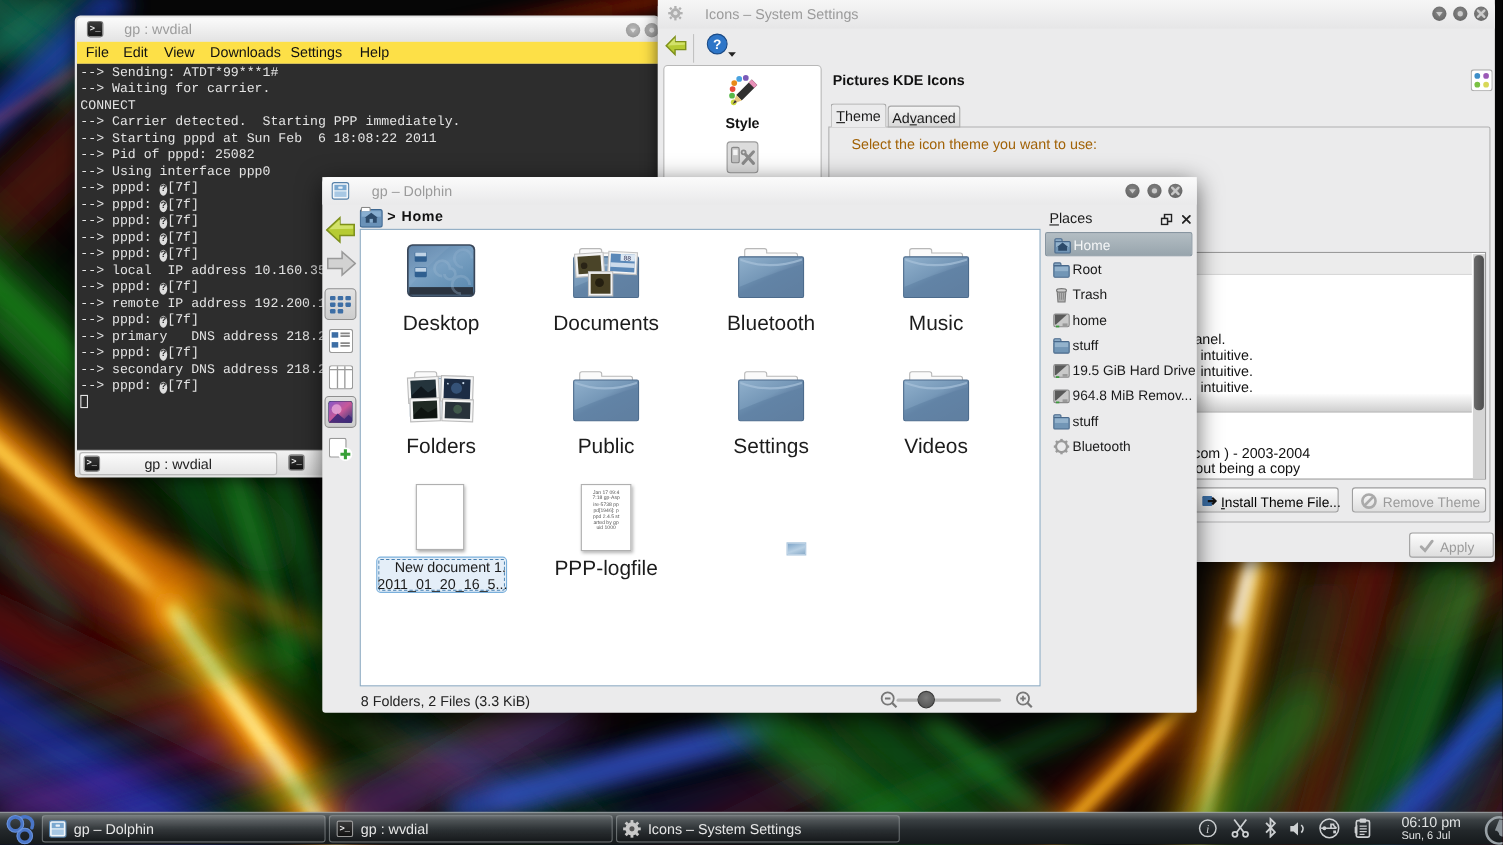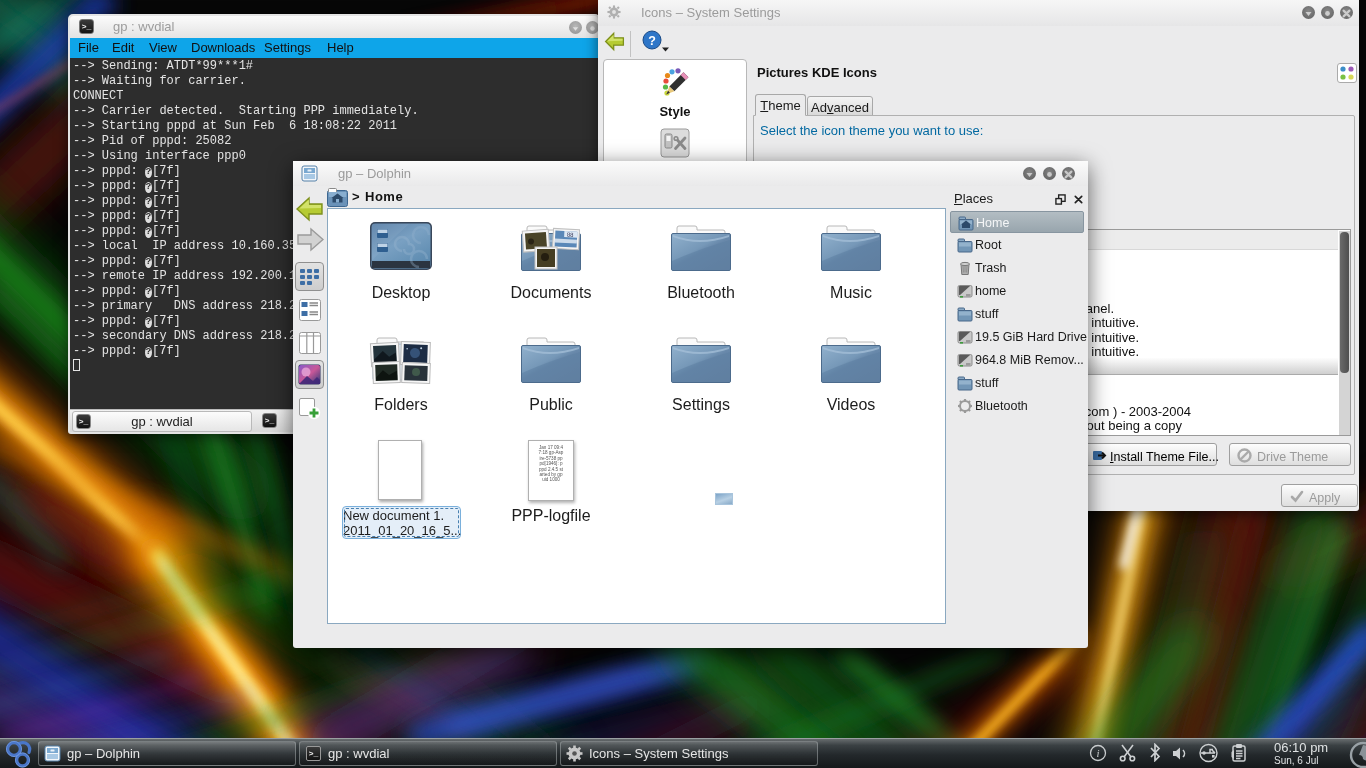--- a/index.html
+++ b/index.html
@@ -6,56 +6,56 @@
 html,body{width:1366px;height:768px;overflow:hidden;background:#000}
 body{font-family:"Liberation Sans",sans-serif;position:relative}
 #wall{position:absolute;left:0;top:0;z-index:0}
 .win{position:absolute;border-radius:4px;box-shadow:0 3px 14px rgba(0,0,0,.55)}
 
 #term{left:68px;top:14px;width:532px;height:420px;z-index:10;background:#e9e9e9;border:2px solid #e4e4e4;border-radius:5px 5px 3px 3px}
 #term .tbar{height:22px;background:linear-gradient(#fbfbfb,#e3e3e3);border-radius:4px 4px 0 0;position:relative}
 #term .ticon{position:absolute;left:9px;top:3px;width:15px;height:15px;background:linear-gradient(#3a3a3a,#151515);border:1px solid #777;border-radius:3px;color:#eee;font:bold 8px "Liberation Mono",monospace;text-align:center;line-height:13px}
 #term .ttitle{position:absolute;left:43px;top:3px;color:#9c9c9c;font-size:13px}
 .wbtn{position:absolute;border-radius:50%;width:13px;height:13px}
-#term .menus{height:20px;background:#0ea5e9;font-size:13px;color:#111;position:relative}
+#term .menus{height:20px;background:#fde047;font-size:13px;color:#111;position:relative}
 #term .menus span{position:absolute;top:2px}
 #term .cont{position:absolute;left:0;top:42px;width:528px;height:351px;background:#2d2d2d;color:#e4e4e4;font:12px/15px "Liberation Mono",monospace;white-space:pre;padding:1px 0 0 3px;overflow:hidden}
 .g{display:inline-block;width:7px;height:11px;background:#dedede;border-radius:50% 50% 50% 50%;color:#2d2d2d;font-size:9px;line-height:11px;text-align:center;font-weight:bold}
 #term .cur{display:inline-block;width:7px;height:12px;border:1px solid #e4e4e4;vertical-align:-2px}
 #term .tabs{position:absolute;left:0;top:393px;width:528px;height:23px;background:linear-gradient(#f2f2f2,#d8d8d8);border-top:1px solid #bbb}
 #term .tab1{position:absolute;left:2px;top:1px;width:180px;height:21px;background:linear-gradient(#fcfcfc,#e6e6e6);border:1px solid #b9b9b9;border-radius:3px;font-size:13px;color:#222;text-align:center;line-height:19px}
 .tic{position:absolute;width:15px;height:15px;background:linear-gradient(#3c3c3c,#101010);border:1px solid #888;border-radius:3px;color:#eee;font:bold 8px "Liberation Mono",monospace;text-align:center;line-height:13px}
 
 #ss{left:598px;top:0;width:761px;height:511px;z-index:20;background:#ebebec;border-radius:6px 6px 3px 3px}
 #ss .tbar{height:26px;position:relative;background:linear-gradient(#f6f6f6,#e6e6e7)}
 #ss .ttitle{position:absolute;left:43px;top:5px;color:#9b9b9b;font-size:13px}
 #ss .toolbar{height:32px;position:relative}
 #ss .sep{position:absolute;left:32px;top:5px;width:1px;height:26px;background:#c2c2c2}
 #sidebox{position:absolute;left:5px;top:59px;width:144px;height:447px;background:#fff;border:1px solid #b8b8b8;border-radius:4px}
 #ss h1{position:absolute;left:159px;top:65px;font-size:13px;color:#111}
 .tab{position:absolute;top:94px;height:22px;font-size:13px;color:#1a1a1a;text-align:center;border:1px solid #a8a8a8;border-radius:3px 3px 0 0;line-height:21px}
 #tabTheme{left:157px;width:51px;background:#ebebec;border-bottom:1px solid #ebebec;z-index:2}
 #tabAdv{left:209px;width:66px;background:linear-gradient(#f4f4f4,#d9d9d9);top:96px;height:20px}
 #tframe{position:absolute;left:155px;top:115px;width:602px;height:360px;border:1px solid #b0b0b0;border-radius:0 2px 2px 2px}
-#ss .sel{position:absolute;left:162px;top:123px;font-size:13px;color:#0369a1}
+#ss .sel{position:absolute;left:176px;top:123px;font-size:13px;color:#a16207}
 #sslist{position:absolute;left:163px;top:229px;width:590px;height:207px;background:#fff;border:1px solid #9a9a9a}
 #ss .btn{position:absolute;height:23px;background:linear-gradient(#fdfdfd,#dedede);border:1px solid #9f9f9f;border-radius:3px;font-size:12.5px;line-height:21px;white-space:nowrap}
 
 #dolphin{position:absolute;left:293px;top:161px;width:795px;height:487px;z-index:30;background:#ebebec;border-radius:5px 5px 3px 3px;box-shadow:0 5px 22px rgba(0,0,0,.6)}
 #dolphin .tbar{height:25px;position:relative;background:linear-gradient(#fbfbfb,#e9e9ea)}
 #dolphin .ttitle{position:absolute;left:45px;top:5px;color:#9b9b9b;font-size:13px}
 #dtool{position:absolute;left:0;top:25px;width:33px;height:462px}
 #crumb{position:absolute;left:33px;top:25px;width:762px;height:22px}
 #dview{position:absolute;left:34px;top:47px;width:619px;height:416px;background:#fff;border:1px solid #8aa8c0}
 #dstatus{position:absolute;left:34px;top:463px;width:612px;height:24px;font-size:13px;color:#222}
 #places{position:absolute;left:655px;top:27px;width:139px;height:458px;overflow:hidden}
 .prow{position:absolute;left:2px;width:134px;height:22px;font-size:12.5px;color:#1a1a1a;white-space:nowrap}
 .prow span{position:absolute;left:25px;top:4px}
 .picon{position:absolute;left:7px;top:3px;width:16px;height:16px}
-.flabel{position:absolute;font-size:16px;color:#1c1c1c;text-align:center;width:120px}
+.flabel{position:absolute;font-size:19px;color:#1c1c1c;text-align:center;width:120px}
 .icn{position:absolute}
 
 #panel{position:absolute;left:0;top:738px;width:1366px;height:30px;z-index:50;background:linear-gradient(#676c6e,#3a4043 22%,#23282b 55%,#15191b);border-top:1px solid #9aa0a2}
 .tbtn{position:absolute;top:2px;height:25px;background:linear-gradient(rgba(255,255,255,.14),rgba(255,255,255,.05) 45%,rgba(0,0,0,.12));border:1px solid rgba(160,165,168,.55);border-radius:3px;color:#e6e6e6;font-size:13px}
 .tbtn .lbl{position:absolute;left:28px;top:4px;white-space:nowrap}
 .trayi{position:absolute;color:#c9ccce}
 #clock{position:absolute;left:1274px;top:1px;width:76px;text-align:left;color:#dfe2e3}
 </style>
 </head>
 <body>
@@ -298,21 +298,21 @@
         <rect x="1" y="3" width="9" height="9" rx="1" fill="#3b6ea5"></rect>
         <path d="M6 7.5 L13 7.5 M10 4.5 L13 7.5 L10 10.5" stroke="#111" stroke-width="2" fill="none"></path>
       </svg>
   <span style="position:absolute;left:24px;top:3px"><span style="text-decoration:underline">I</span>nstall Theme File...</span>
  </div>
  <div class="btn" style="left:631px;top:443px;width:122px;color:#9b9b9b">
   <svg style="position:absolute;left:7px;top:4px" width="15" height="15" viewBox="0 0 15 15">
         <circle cx="7.5" cy="7.5" r="6" fill="none" stroke="#aaa" stroke-width="2.4"></circle>
         <path d="M3.5 11.5 L11.5 3.5" stroke="#aaa" stroke-width="2.4"></path>
       </svg>
-  <span style="position:absolute;left:27px;top:3px">Drive Theme</span>
+  <span style="position:absolute;left:27px;top:3px">Remove Theme</span>
  </div>
  <div class="btn" style="left:683px;top:484px;width:77px;color:#9b9b9b">
   <svg style="position:absolute;left:8px;top:4px" width="14" height="14" viewBox="0 0 14 14">
         <path d="M2 8 L5.5 11.5 L12 3" stroke="#a8a8a8" stroke-width="2.6" fill="none" stroke-linecap="round"></path>
       </svg>
   <span style="position:absolute;left:27px;top:3px">Apply</span>
  </div>
  <svg style="position:absolute;left:739px;top:63px" width="20" height="20" viewBox="0 0 20 20">
       <rect x="0.5" y="0.5" width="19" height="19" rx="2.5" fill="#fff" stroke="#aaa"></rect>
       <circle cx="6" cy="6" r="2.6" fill="#3d8ec9"></circle>
@@ -508,24 +508,39 @@
   <svg class="icn" style="left:341px;top:124px" width="64" height="54" viewBox="0 0 64 54">
         <use href="#folder64"></use>
       </svg>
   <div class="flabel" style="left:313px;top:187px">Settings</div>
   <svg class="icn" style="left:491px;top:124px" width="64" height="54" viewBox="0 0 64 54">
         <use href="#folder64"></use>
       </svg>
   <div class="flabel" style="left:463px;top:187px">Videos</div>
 
   <div style="position:absolute;left:50px;top:231px;width:44px;height:60px;background:#fff;border:1px solid #b0b0b0;box-shadow:1px 2px 3px rgba(0,0,0,.35)"></div>
-  <div style="position:absolute;left:14px;top:297px;width:119px;height:33px;background:#e4eef8;border:1px solid #7ab0dc;border-radius:4px;outline:1px dashed #4880b0;outline-offset:-3px;font-size:13px;color:#1c1c1c;text-align:left;line-height:15px;padding-top:1px">New document 1.<br>2011_01_20_16_5...</div>
+  <div style="position:absolute;left:14px;top:297px;width:119px;height:33px;background:#e4eef8;border:1px solid #7ab0dc;border-radius:4px;outline:1px dashed #4880b0;outline-offset:-3px;font-size:13px;color:#1c1c1c;text-align:right;line-height:15px;padding-top:1px">New document 1.<br>2011_01_20_16_5...</div>
   <div style="position:absolute;left:200px;top:231px;width:46px;height:61px;background:#fff;border:1px solid #b0b0b0;box-shadow:1px 2px 3px rgba(0,0,0,.3);font:4.6px/5.4px 'Liberation Sans';color:#555;padding:4px 2px;text-align:center;overflow:hidden">Jan 17 09:4<br>7:18 gp-Asp<br>ire-5738 pp<br>pd[1946]: p<br>ppd 2.4.5 st<br>arted by gp<br>uid 1000</div>
   <div class="flabel" style="left:163px;top:298px">PPP-logfile</div>
   <div style="position:absolute;left:387px;top:284px;width:18px;height:12px;background:linear-gradient(160deg,#7da4c8,#b8d0e4 55%,#88aac8);border:1px solid #a8c4dc"></div>
+ </div>
+ <div id="dstatus">
+  <span style="position:absolute;left:1px;top:6px">8 Folders, 2 Files (3.3 KiB)</span>
+  <svg style="position:absolute;left:473px;top:4px" width="17" height="17" viewBox="0 0 17 17">
+        <circle cx="7" cy="7" r="5.5" fill="none" stroke="#777" stroke-width="1.6"></circle>
+        <path d="M11 11 L15 15" stroke="#777" stroke-width="2"></path>
+        <path d="M4.5 7 L9.5 7" stroke="#777" stroke-width="1.6"></path>
+      </svg>
+  <div style="position:absolute;left:488px;top:11px;width:95px;height:3px;background:#b8b8b8;border-radius:2px"></div>
+  <div style="position:absolute;left:507px;top:4px;width:16px;height:16px;border-radius:50%;background:radial-gradient(circle at 50% 38%,#7a7a7a,#4e4e4e);border:1px solid #3a3a3a"></div>
+  <svg style="position:absolute;left:596px;top:4px" width="17" height="17" viewBox="0 0 17 17">
+        <circle cx="7" cy="7" r="5.5" fill="none" stroke="#777" stroke-width="1.6"></circle>
+        <path d="M11 11 L15 15" stroke="#777" stroke-width="2"></path>
+        <path d="M4.5 7 L9.5 7 M7 4.5 L7 9.5" stroke="#777" stroke-width="1.6"></path>
+      </svg>
  </div>
  <div id="places">
   <div style="position:absolute;left:6px;top:3px;font-size:13px;color:#1a1a1a"><span style="text-decoration:underline">P</span>laces</div>
   <svg style="position:absolute;left:107px;top:6px" width="11" height="11" viewBox="0 0 12 12">
         <rect x="4" y="1" width="7" height="7" fill="none" stroke="#222" stroke-width="1.5"></rect>
         <rect x="1" y="5" width="6" height="6" fill="#eee" stroke="#222" stroke-width="1.5"></rect>
       </svg>
   <svg style="position:absolute;left:125px;top:6px" width="11" height="11" viewBox="0 0 12 12">
         <path d="M2.5 2.5 L9.5 9.5 M9.5 2.5 L2.5 9.5" stroke="#222" stroke-width="1.8" stroke-linecap="round"></path>
       </svg>

